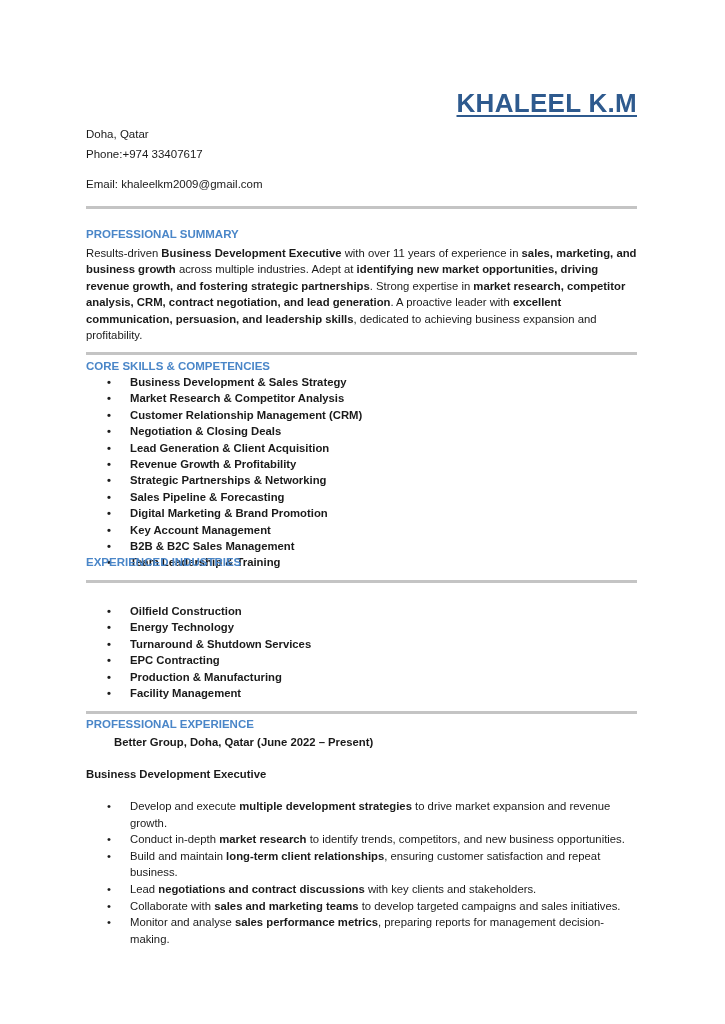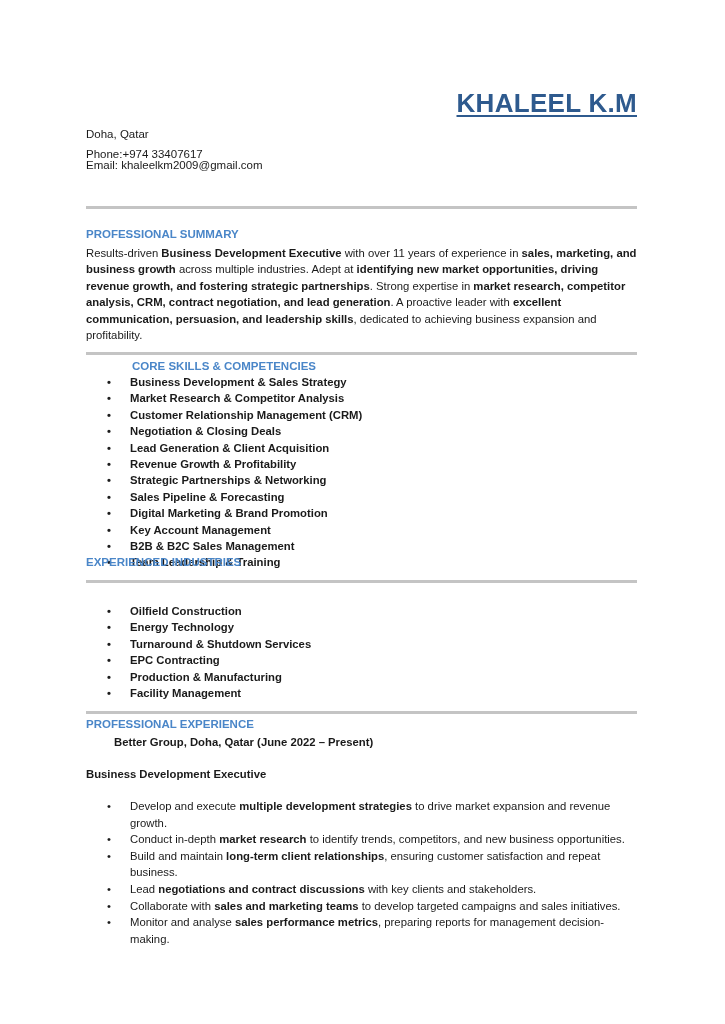--- a/index.html
+++ b/index.html
@@ -37,21 +37,21 @@
     }
     .contact {
       position: absolute;
       left: 0;
       width: 551px;
       font-size: 11.5px;
       color: #1a1a1a;
     }
     .c1 { top: 128px; }
     .c2 { top: 148px; }
-    .c3 { top: 159px; }
+    .c3 { top: 178px; }
     .rule {
       position: absolute;
       left: 0;
       width: 551px;
       height: 3px;
       background: #c4c4c4;
     }
     .sec-title {
       position: absolute;
       left: 0;
@@ -132,21 +132,21 @@
   <div class="contact c2">Phone:+974 33407617</div>
   <div class="contact c3">Email: khaleelkm2009@gmail.com</div>
 
   <div class="rule" style="top:206px;"></div>
 
   <div class="sec-title" style="top:228px;">PROFESSIONAL SUMMARY</div>
   <div class="para" id="summary-para"><span>Results-driven </span><b>Business Development Executive</b><span> with over 11 years of experience in </span><b>sales, marketing, and business growth</b><span> across multiple industries. Adept at </span><b>identifying new market opportunities, driving revenue growth, and fostering strategic partnerships</b><span>. Strong expertise in </span><b>market research, competitor analysis, CRM, contract negotiation, and lead generation</b><span>. A proactive leader with </span><b>excellent communication, persuasion, and leadership skills</b><span>, dedicated to achieving business expansion and profitability.</span></div>
 
   <div class="rule" style="top:352px;"></div>
 
-  <div class="sec-title" style="top:360px;margin-left:46px;">CORE SKILLS &amp; COMPETENCIES</div>
+  <div class="sec-title" style="top:360px;">CORE SKILLS &amp; COMPETENCIES</div>
   <ul class="blist" style="top:374px;" id="skills-list">
       <li><span class="bullet">•</span><span>Business Development &amp; Sales Strategy</span></li>
       <li><span class="bullet">•</span><span>Market Research &amp; Competitor Analysis</span></li>
       <li><span class="bullet">•</span><span>Customer Relationship Management (CRM)</span></li>
       <li><span class="bullet">•</span><span>Negotiation &amp; Closing Deals</span></li>
       <li><span class="bullet">•</span><span>Lead Generation &amp; Client Acquisition</span></li>
       <li><span class="bullet">•</span><span>Revenue Growth &amp; Profitability</span></li>
       <li><span class="bullet">•</span><span>Strategic Partnerships &amp; Networking</span></li>
       <li><span class="bullet">•</span><span>Sales Pipeline &amp; Forecasting</span></li>
       <li><span class="bullet">•</span><span>Digital Marketing &amp; Brand Promotion</span></li>

